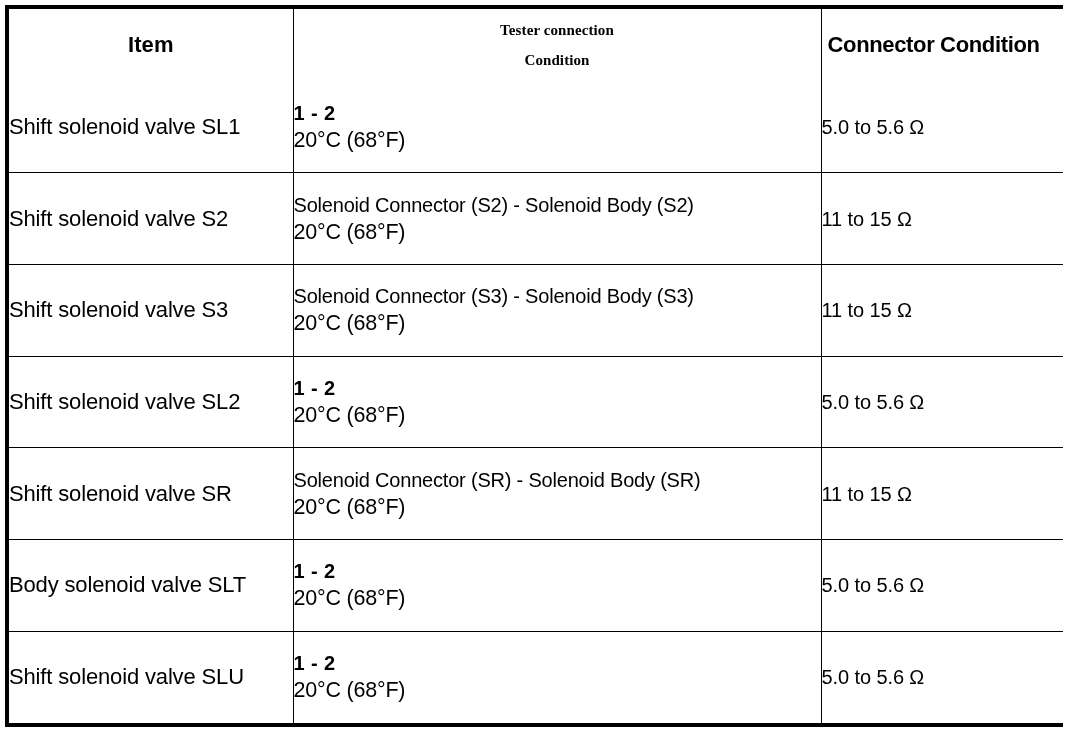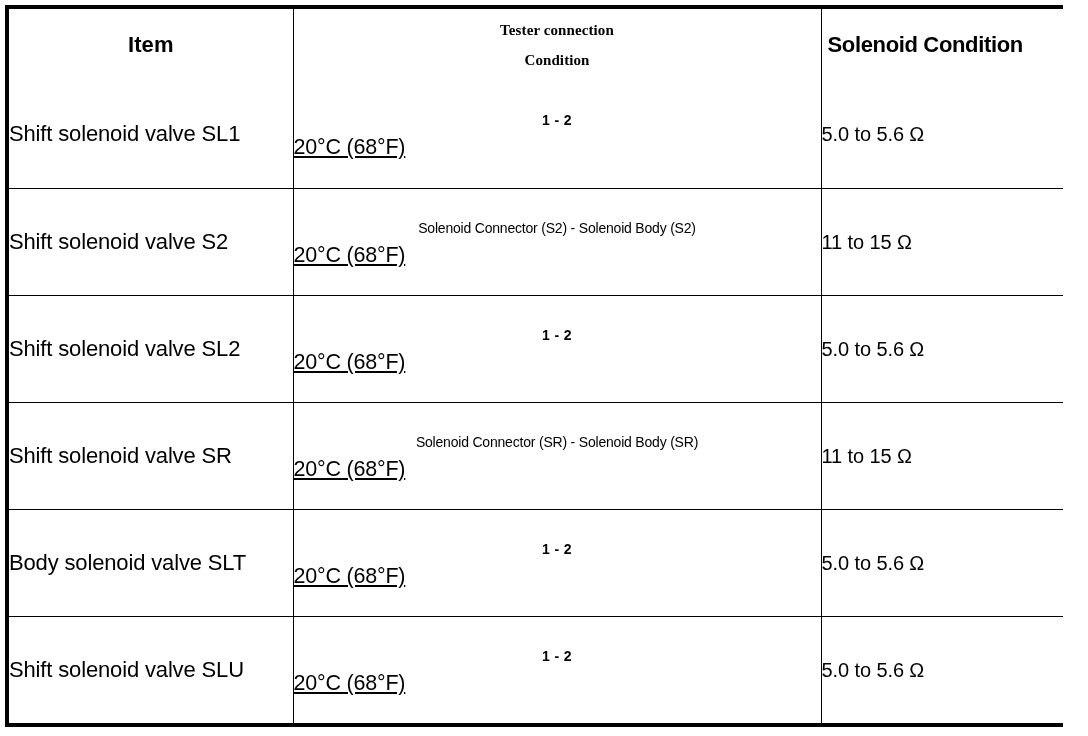--- a/index.html
+++ b/index.html
@@ -84,31 +84,29 @@
     padding-left: 7px;
     letter-spacing: -0.15px;
     white-space: nowrap;
   }
 
   .cell-cond {
     padding-left: 7px;
     letter-spacing: -0.2px;
   }
   .cond-line1 {
-    font-size: 14px;
+    font-size: 20px;
     line-height: 27px;
     white-space: nowrap;
-    text-align: center;
   }
   .cond-line1.bold { font-weight: bold; letter-spacing: 0.4px; }
   .cond-line2 {
     font-size: 21.5px;
     line-height: 27px;
     white-space: nowrap;
-    text-decoration: underline;
   }
 
   .cell-spec {
     font-size: 20px;
     line-height: 26px;
     padding-left: 7px;
     letter-spacing: -0.1px;
     white-space: nowrap;
   }
 </style>
@@ -125,37 +123,45 @@
     <thead>
       <tr>
         <th>
           <div class="hdr-text">Item</div>
         </th>
         <th>
           <div class="hdr-text two-line">Tester connection</div>
           <div class="hdr-text two-line">Condition</div>
         </th>
         <th>
-          <div class="hdr-text left">Solenoid Condition</div>
+          <div class="hdr-text left">Connector Condition</div>
         </th>
       </tr>
     </thead>
     <tbody id="spec-body">
         <tr>
           <td class="cell-item">Shift solenoid valve SL1</td>
           <td class="cell-cond">
             <div class="cond-line1 bold">1 - 2</div>
             <div class="cond-line2">20°C (68°F)</div>
           </td>
           <td class="cell-spec">5.0 to 5.6 Ω</td>
         </tr>
         <tr>
           <td class="cell-item">Shift solenoid valve S2</td>
           <td class="cell-cond">
             <div class="cond-line1">Solenoid Connector (S2) - Solenoid Body (S2)</div>
+            <div class="cond-line2">20°C (68°F)</div>
+          </td>
+          <td class="cell-spec">11 to 15 Ω</td>
+        </tr>
+        <tr>
+          <td class="cell-item">Shift solenoid valve S3</td>
+          <td class="cell-cond">
+            <div class="cond-line1">Solenoid Connector (S3) - Solenoid Body (S3)</div>
             <div class="cond-line2">20°C (68°F)</div>
           </td>
           <td class="cell-spec">11 to 15 Ω</td>
         </tr>
         <tr>
           <td class="cell-item">Shift solenoid valve SL2</td>
           <td class="cell-cond">
             <div class="cond-line1 bold">1 - 2</div>
             <div class="cond-line2">20°C (68°F)</div>
           </td>

